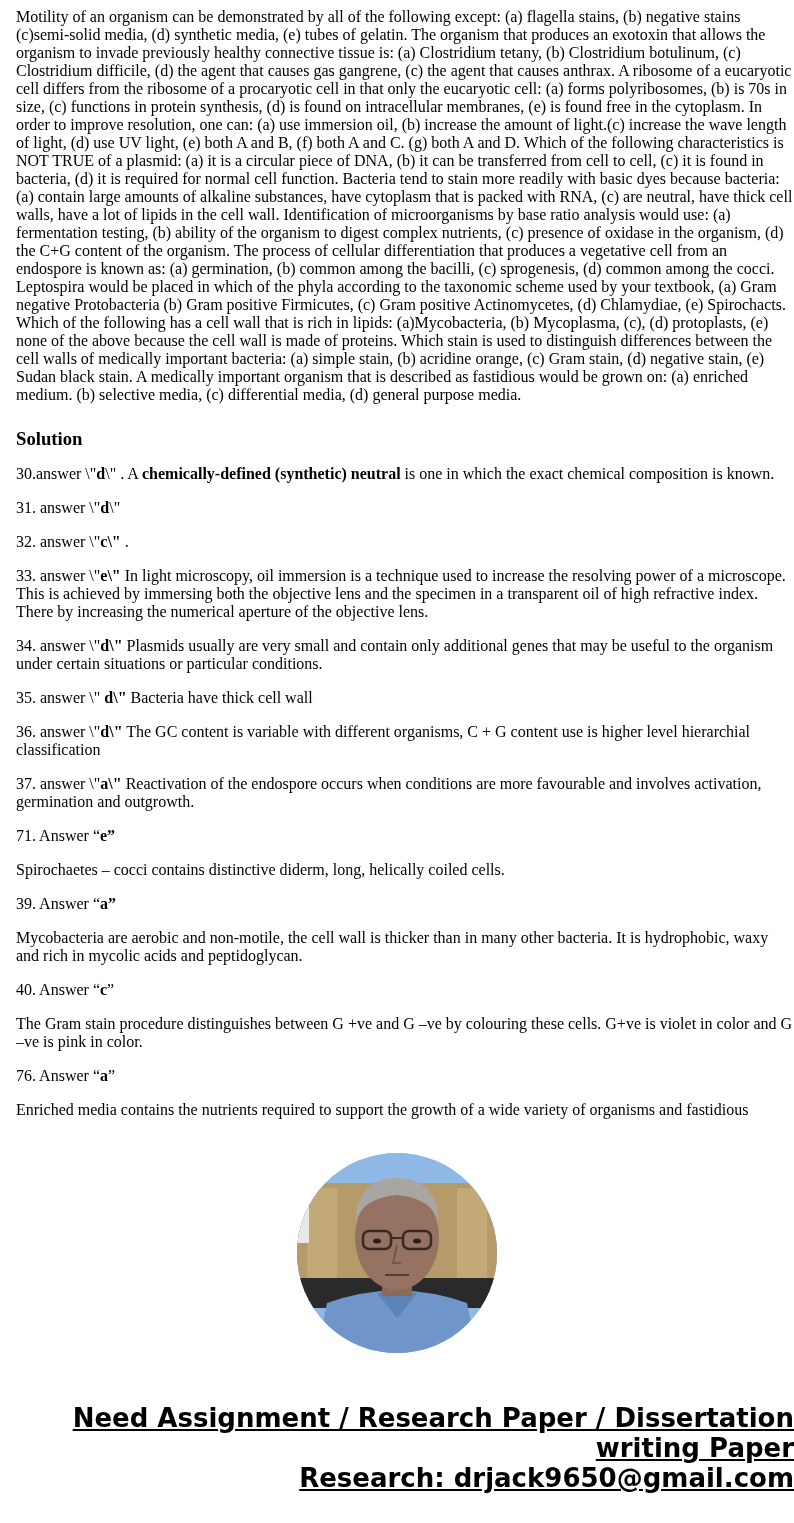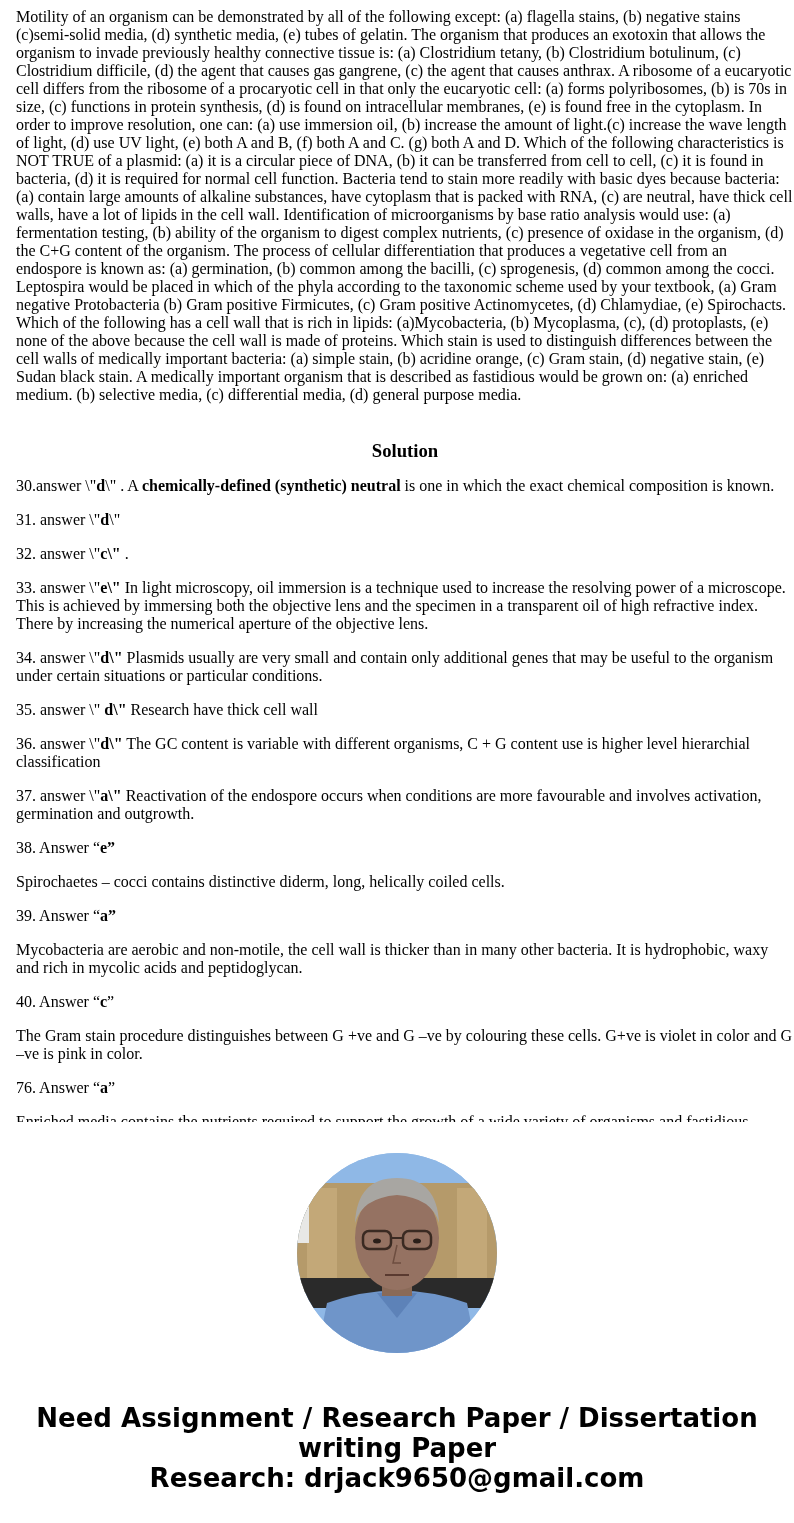--- a/index.html
+++ b/index.html
@@ -26,23 +26,22 @@
       overflow: hidden;
     }
     .question {
       margin: 0;
       font-size: 16px;
       line-height: 18px;
     }
     .solution-heading {
       font-size: 18.7px;
       font-weight: bold;
-      margin: 36px 0 15px 0;
+      margin: 24px 0 15px 0;
       line-height: 22px;
-      text-align: center;
     }
     .ans {
       margin: 0 0 16px 0;
       line-height: 18px;
     }
     .ans b { font-weight: bold; }
     .avatar-wrap {
       position: absolute;
       left: 297px;
       top: 1153px;
@@ -51,26 +50,27 @@
       border-radius: 50%;
       overflow: hidden;
       background: #8fb8e6;
     }
     .avatar-wrap svg { display: block; }
     .promo {
       position: absolute;
       left: 0;
       top: 1403px;
       width: 794px;
-      text-align: center;
+      text-align: right;
       font-family: "DejaVu Sans", sans-serif;
       font-weight: bold;
       font-size: 26px;
       line-height: 30px;
       color: #000;
+      text-decoration: underline;
     }
     .promo div { margin: 0; }
   </style>
 </head>
 <body>
 
 <div class="content">
   <p class="question">Motility of an organism can be demonstrated by all of the following except: (a) flagella stains, (b) negative stains (c)semi-solid media, (d) synthetic media, (e) tubes of gelatin. The organism that produces an exotoxin that allows the organism to invade previously healthy connective tissue is: (a) Clostridium tetany, (b) Clostridium botulinum, (c) Clostridium difficile, (d) the agent that causes gas gangrene, (c) the agent that causes anthrax. A ribosome of a eucaryotic cell differs from the ribosome of a procaryotic cell in that only the eucaryotic cell: (a) forms polyribosomes, (b) is 70s in size, (c) functions in protein synthesis, (d) is found on intracellular membranes, (e) is found free in the cytoplasm. In order to improve resolution, one can: (a) use immersion oil, (b) increase the amount of light.(c) increase the wave length of light, (d) use UV light, (e) both A and B, (f) both A and C. (g) both A and D. Which of the following characteristics is NOT TRUE of a plasmid: (a) it is a circular piece of DNA, (b) it can be transferred from cell to cell, (c) it is found in bacteria, (d) it is required for normal cell function. Bacteria tend to stain more readily with basic dyes because bacteria: (a) contain large amounts of alkaline substances, have cytoplasm that is packed with RNA, (c) are neutral, have thick cell walls, have a lot of lipids in the cell wall. Identification of microorganisms by base ratio analysis would use: (a) fermentation testing, (b) ability of the organism to digest complex nutrients, (c) presence of oxidase in the organism, (d) the C+G content of the organism. The process of cellular differentiation that produces a vegetative cell from an endospore is known as: (a) germination, (b) common among the bacilli, (c) sprogenesis, (d) common among the cocci. Leptospira would be placed in which of the phyla according to the taxonomic scheme used by your textbook, (a) Gram negative Protobacteria (b) Gram positive Firmicutes, (c) Gram positive Actinomycetes, (d) Chlamydiae, (e) Spirochacts. Which of the following has a cell wall that is rich in lipids: (a)Mycobacteria, (b) Mycoplasma, (c), (d) protoplasts, (e) none of the above because the cell wall is made of proteins. Which stain is used to distinguish differences between the cell walls of medically important bacteria: (a) simple stain, (b) acridine orange, (c) Gram stain, (d) negative stain, (e) Sudan black stain. A medically important organism that is described as fastidious would be grown on: (a) enriched medium. (b) selective media, (c) differential media, (d) general purpose media.</p>
 
   <h3 class="solution-heading">Solution</h3>
@@ -79,27 +79,27 @@
     <p class="ans"><span>30.answer \"</span><b>d</b><span>\" . A </span><b>chemically-defined (synthetic) neutral</b><span> is one in which the exact chemical composition is known.</span></p>
 
     <p class="ans"><span>31. answer \"</span><b>d</b><span>\"</span><span></span></p>
 
     <p class="ans"><span>32. answer \"</span><b>c\"</b><span> .</span></p>
 
     <p class="ans"><span>33. answer \"</span><b>e\"</b><span> In light microscopy, oil immersion is a technique used to increase the resolving power of a microscope. This is achieved by immersing both the objective lens and the specimen in a transparent oil of high refractive index. There by increasing the numerical aperture of the objective lens.</span></p>
 
     <p class="ans"><span>34. answer \"</span><b>d\"</b><span> Plasmids usually are very small and contain only additional genes that may be useful to the organism under certain situations or particular conditions.</span></p>
 
-    <p class="ans"><span>35. answer \" </span><b>d\"</b><span> Research have thick cell wall</span></p>
+    <p class="ans"><span>35. answer \" </span><b>d\"</b><span> Bacteria have thick cell wall</span></p>
 
     <p class="ans"><span>36. answer \"</span><b>d\"</b><span> The GC content is variable with different organisms, C + G content use is higher level hierarchial classification</span></p>
 
     <p class="ans"><span>37. answer \"</span><b>a\"</b><span> Reactivation of the endospore occurs when conditions are more favourable and involves activation, germination and outgrowth.</span></p>
 
-    <p class="ans"><span>38. Answer “</span><b>e”</b></p>
+    <p class="ans"><span>71. Answer “</span><b>e”</b></p>
 
     <p class="ans">Spirochaetes – cocci contains distinctive diderm, long, helically coiled cells.</p>
 
     <p class="ans"><span>39. Answer “</span><b>a”</b></p>
 
     <p class="ans">Mycobacteria are aerobic and non-motile, the cell wall is thicker than in many other bacteria. It is hydrophobic, waxy and rich in mycolic acids and peptidoglycan.</p>
 
     <p class="ans"><span>40. Answer “</span><b>c</b><span>”</span></p>
 
     <p class="ans">The Gram stain procedure distinguishes between G +ve and G –ve by colouring these cells. G+ve is violet in color and G –ve is pink in color.</p>

